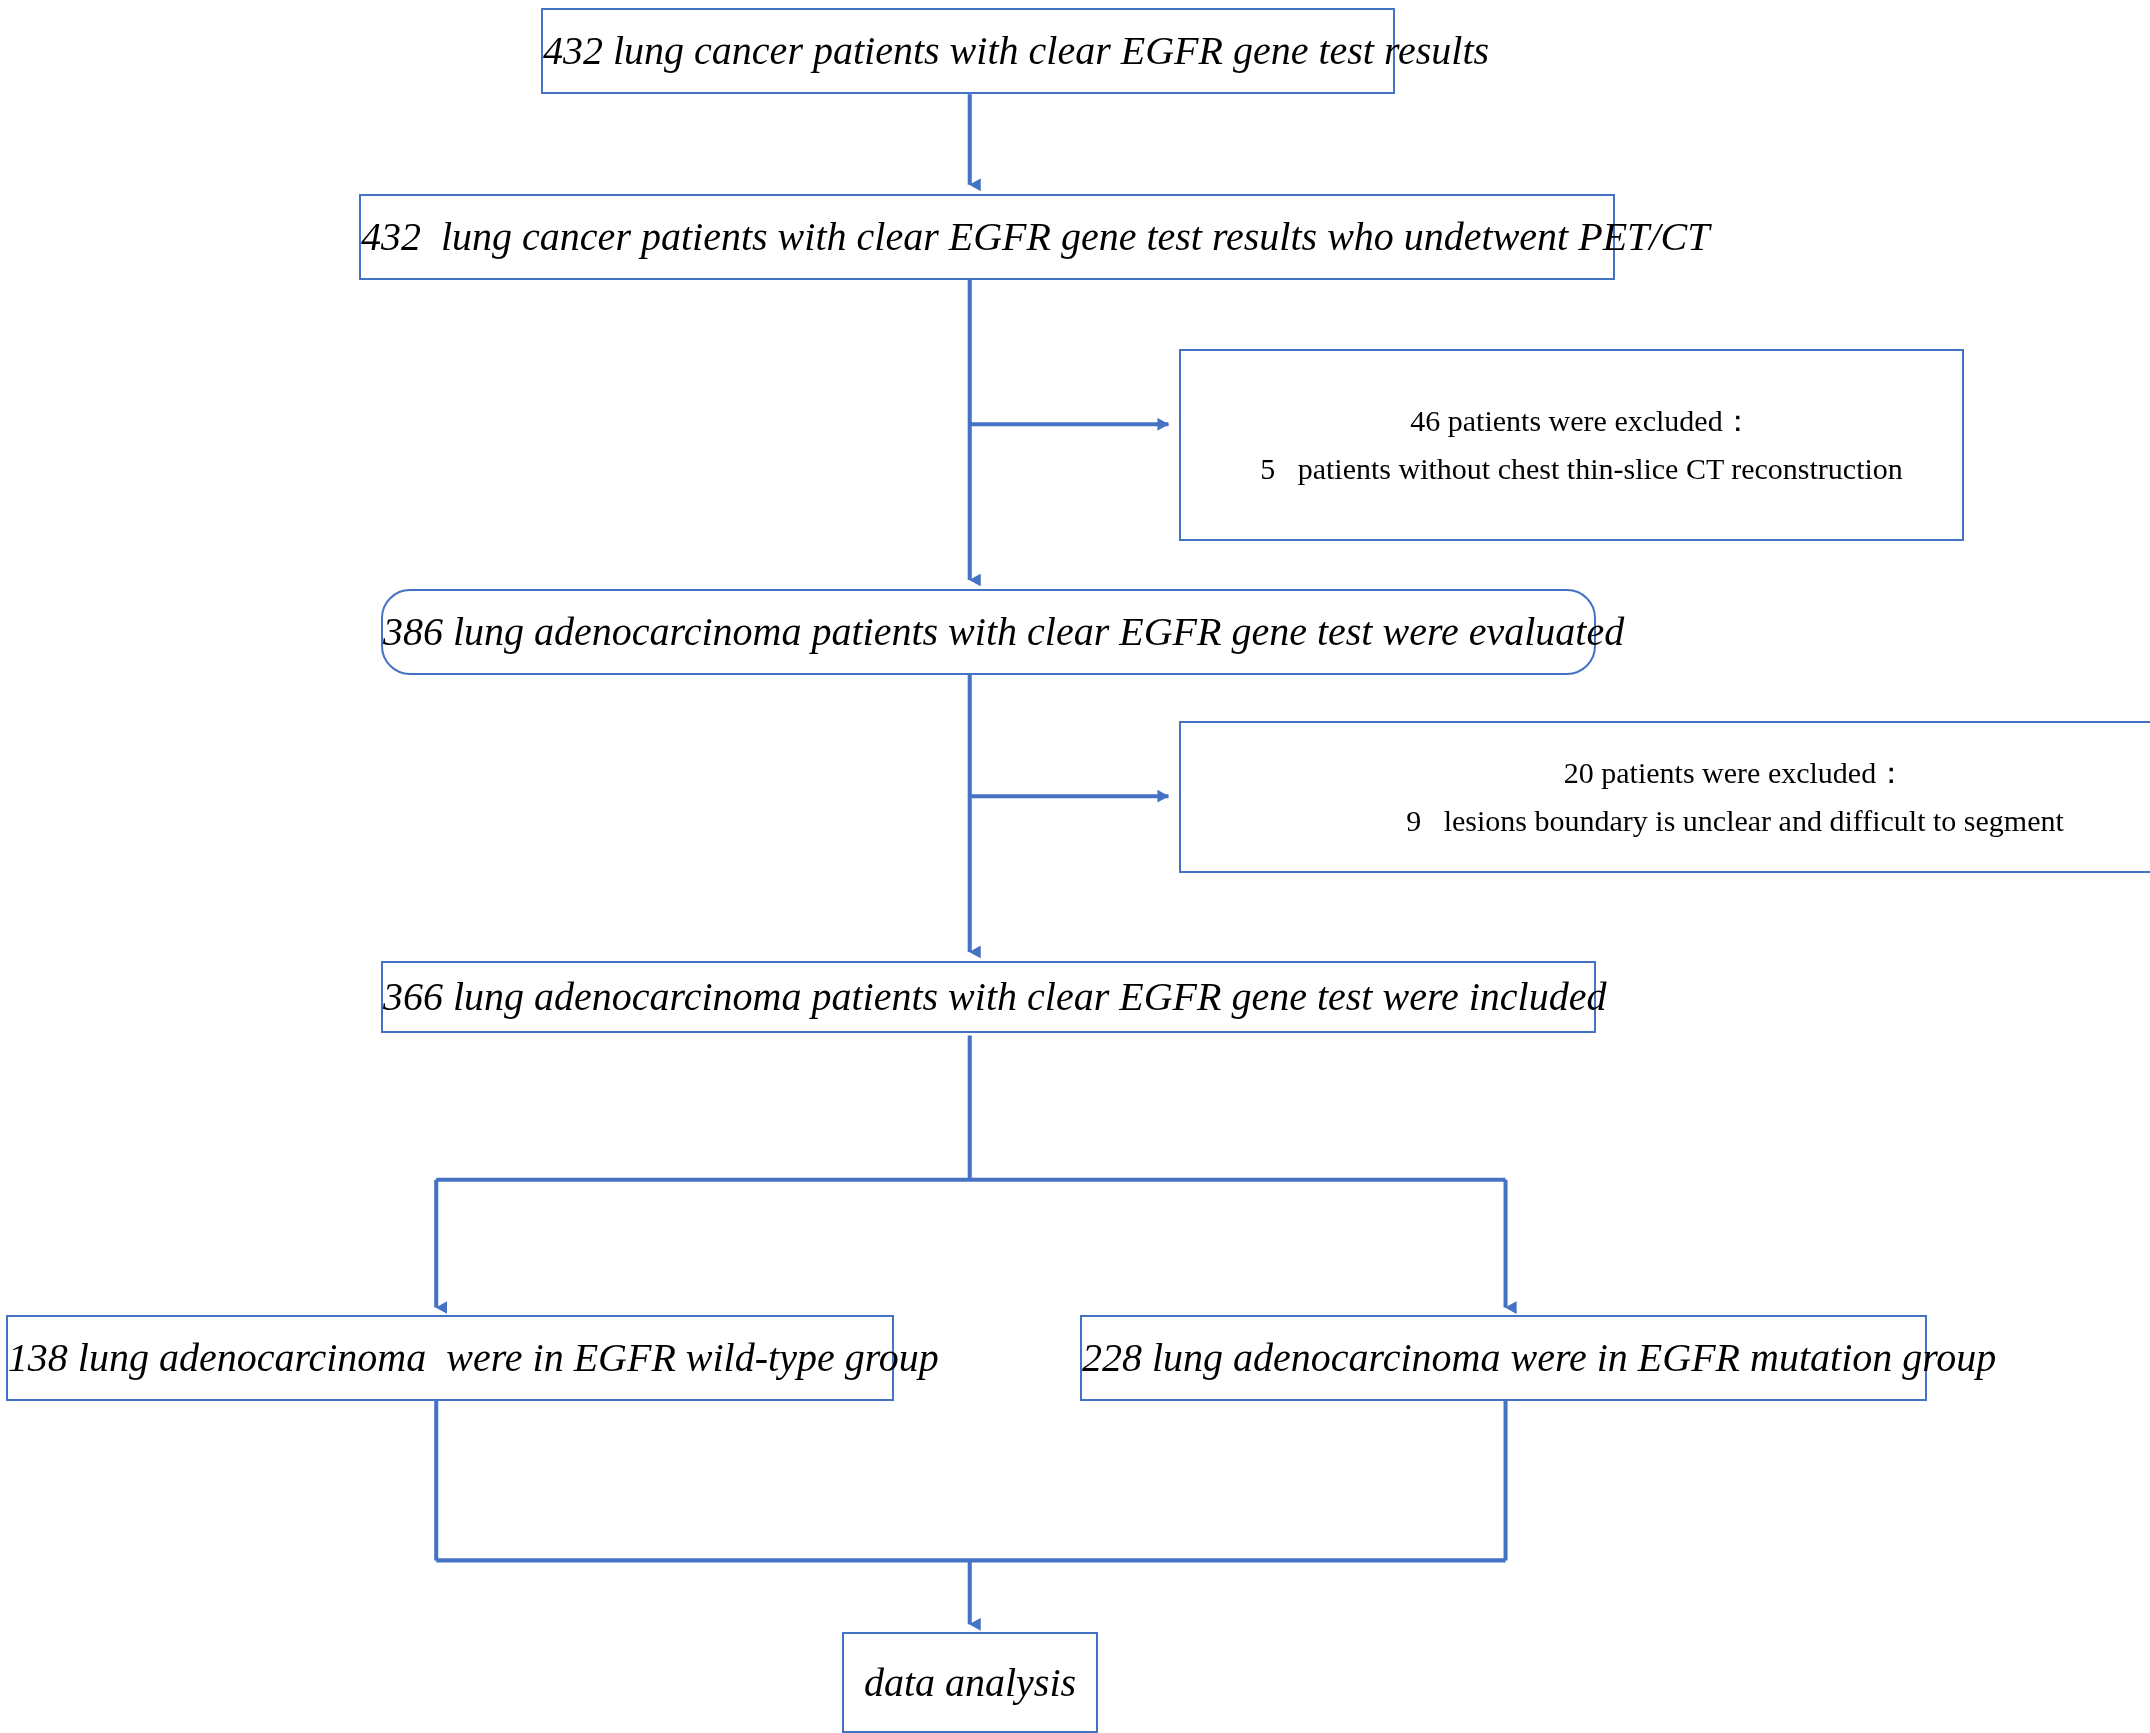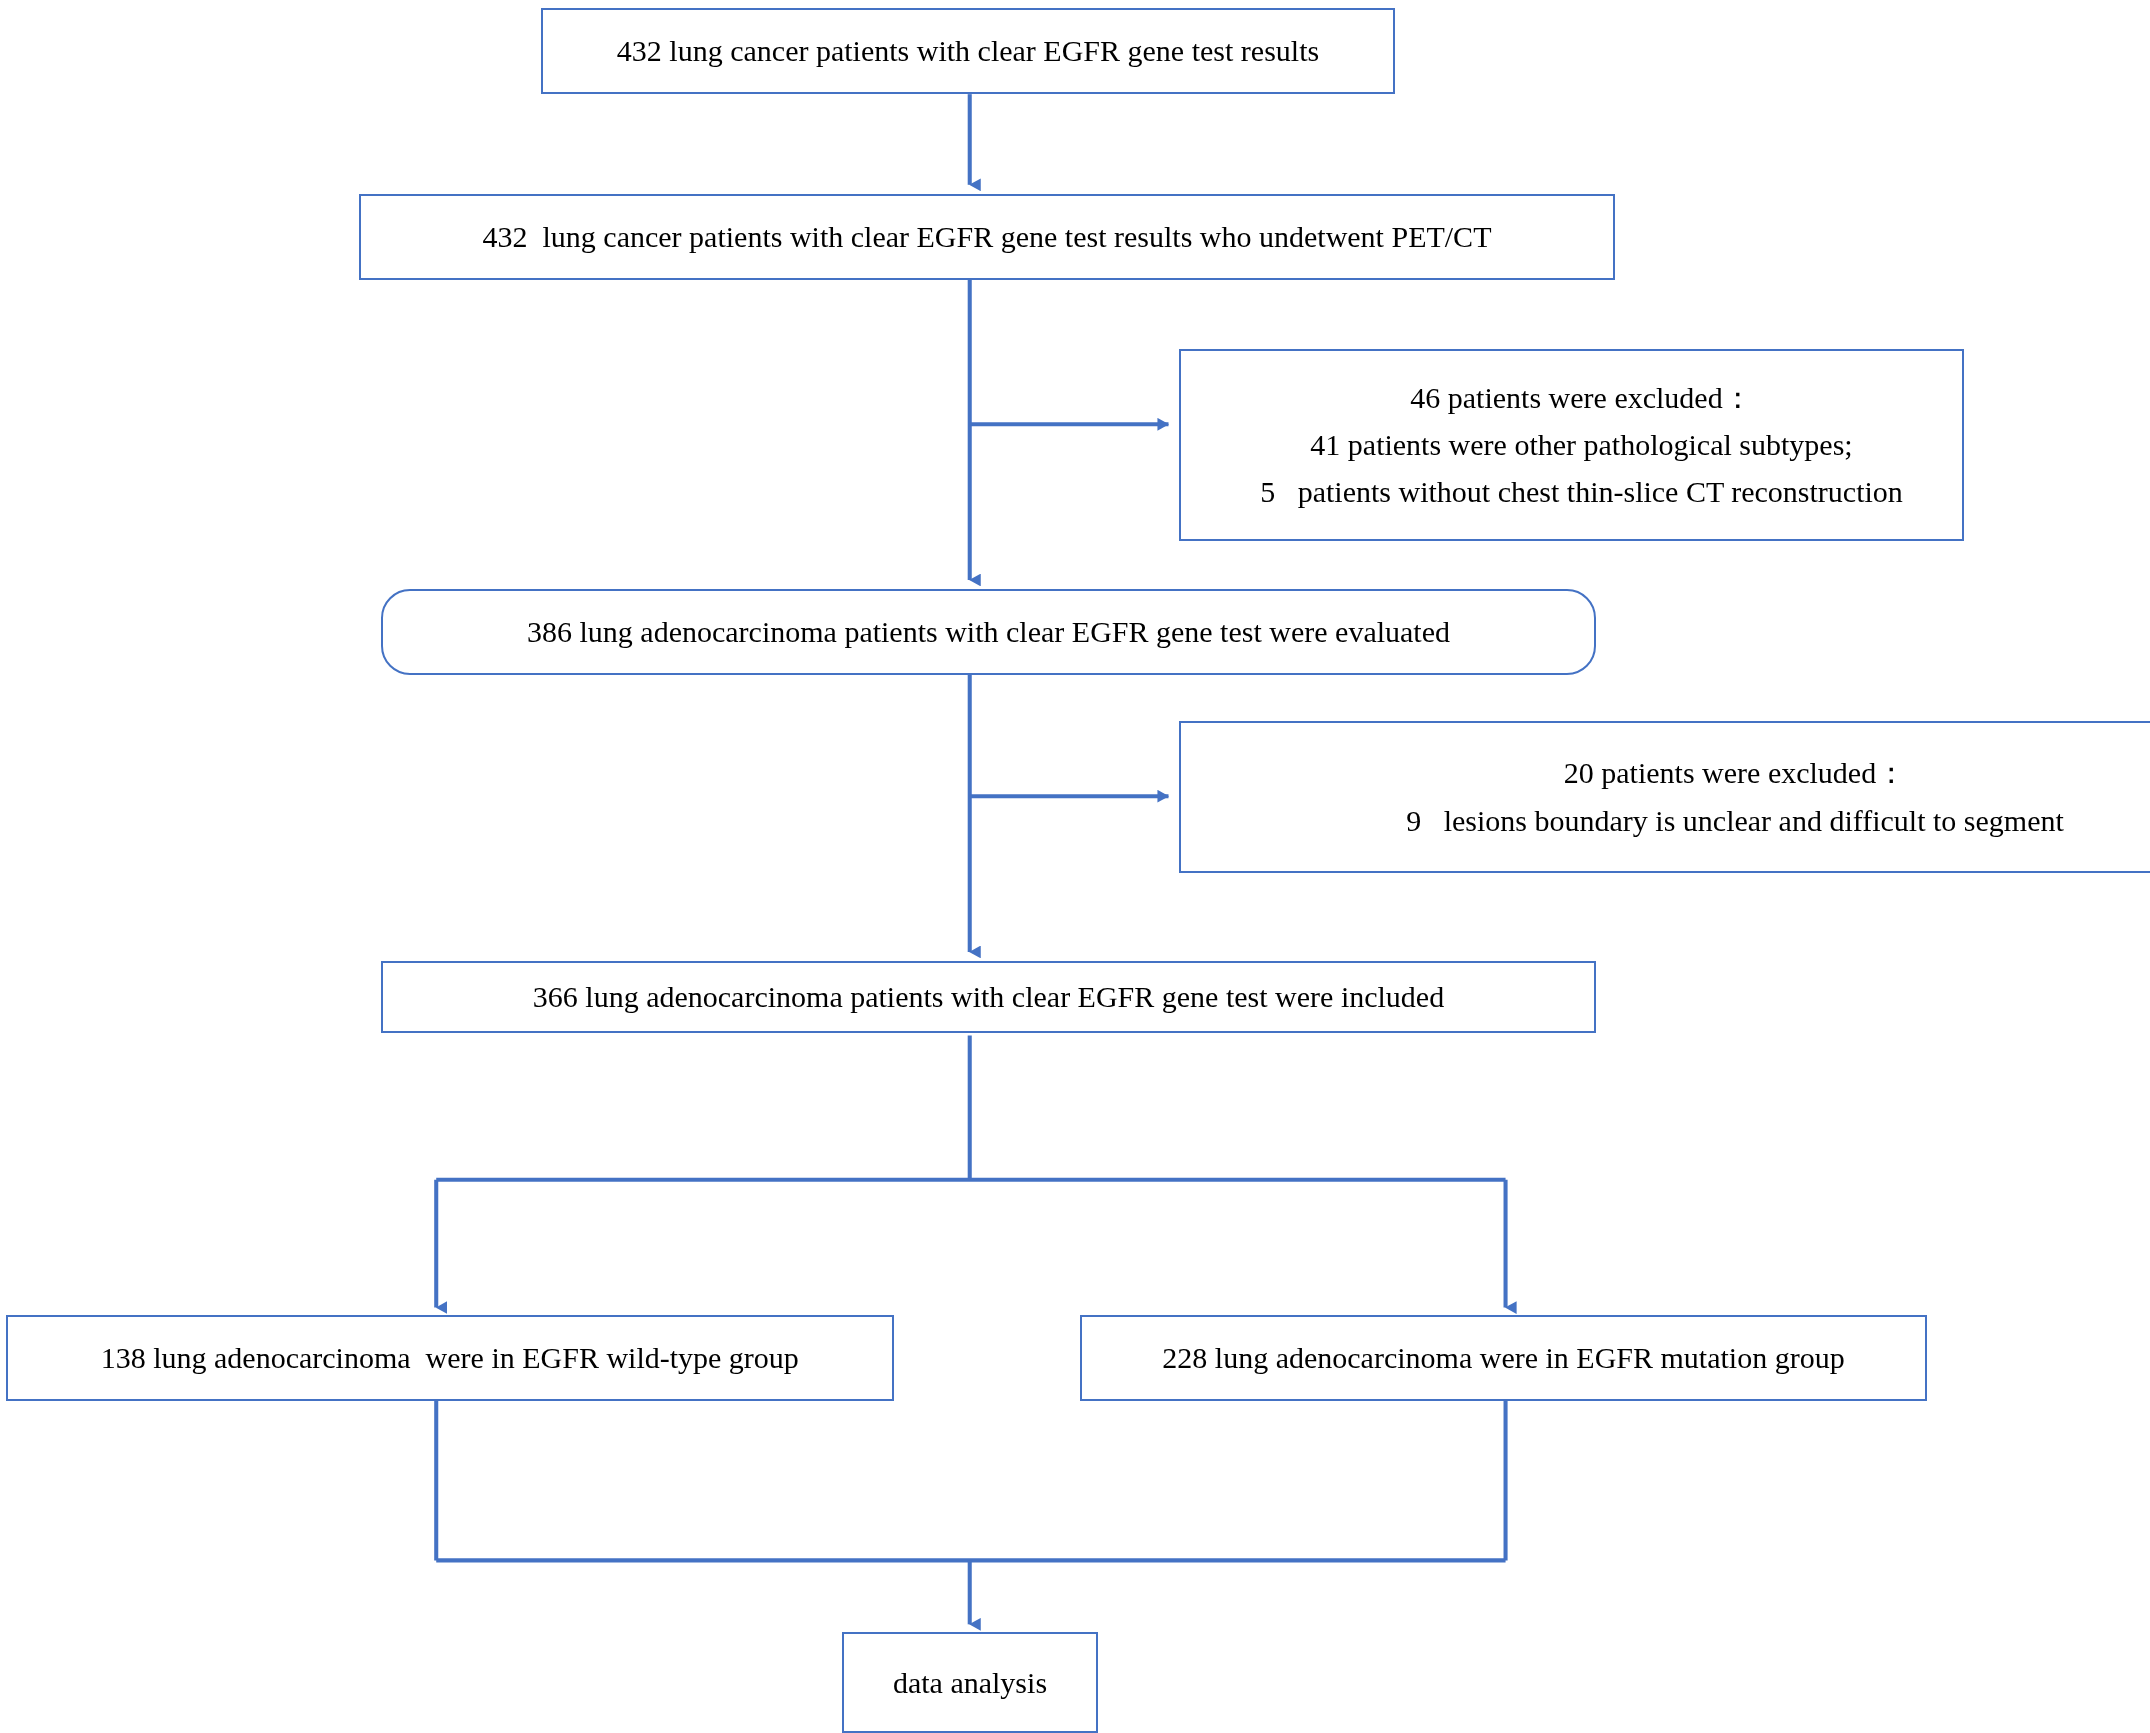--- a/index.html
+++ b/index.html
@@ -31,23 +31,24 @@
     box-sizing: border-box;
     background: #ffffff;
     border: 2.9px solid #4472C4;
     display: flex;
     align-items: center;
     z-index: 2;
   }
   .node-text {
     font-family: "Liberation Serif", "DejaVu Serif", serif;
     color: #000000;
-    font-size: 30px;
+    font-size: 40px;
     line-height: 1.0;
     white-space: pre;
+    font-style: italic;
   }
   .node.center > .node-text {
     width: 100%;
     text-align: center;
   }
   .node.left {
     padding-left: 20px;
   }
   .multiline {
     display: flex;
@@ -103,21 +104,20 @@
   <div class="node center" style="left:541px; top:8.1px; width:854px; height:86px;">
     <span class="node-text">432 lung cancer patients with clear EGFR gene test results</span>
   </div>
 
   <div class="node center" style="left:359px; top:194px; width:1256px; height:86px;">
     <span class="node-text">432  lung cancer patients with clear EGFR gene test results who undetwent PET/CT</span>
   </div>
 
   <div class="node left multiline" style="left:1179px; top:349px; width:785px; height:192px;">
     <span class="line">46 patients were excluded：</span>
-    <span class="line">41 patients were other pathological subtypes;</span>
     <span class="line">5   patients without chest thin-slice CT reconstruction</span>
   </div>
 
   <div class="node center" style="left:381px; top:589px; width:1215px; height:86px;border-radius:29px;">
     <span class="node-text">386 lung adenocarcinoma patients with clear EGFR gene test were evaluated</span>
   </div>
 
   <div class="node left multiline" style="left:1179px; top:721px; width:1100px; height:152px;padding-left:12px;">
     <span class="line">20 patients were excluded：</span>
     <span class="line">9   lesions boundary is unclear and difficult to segment</span>

